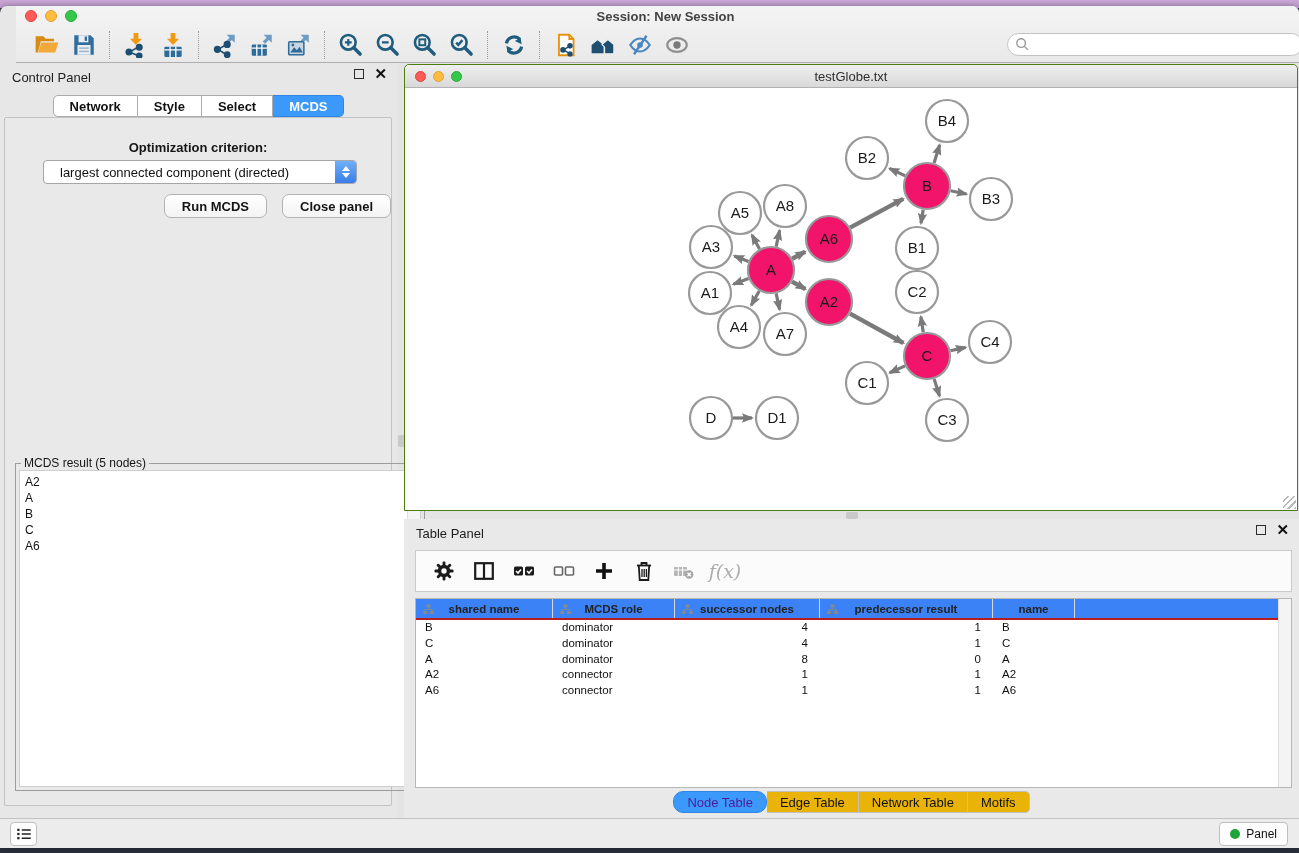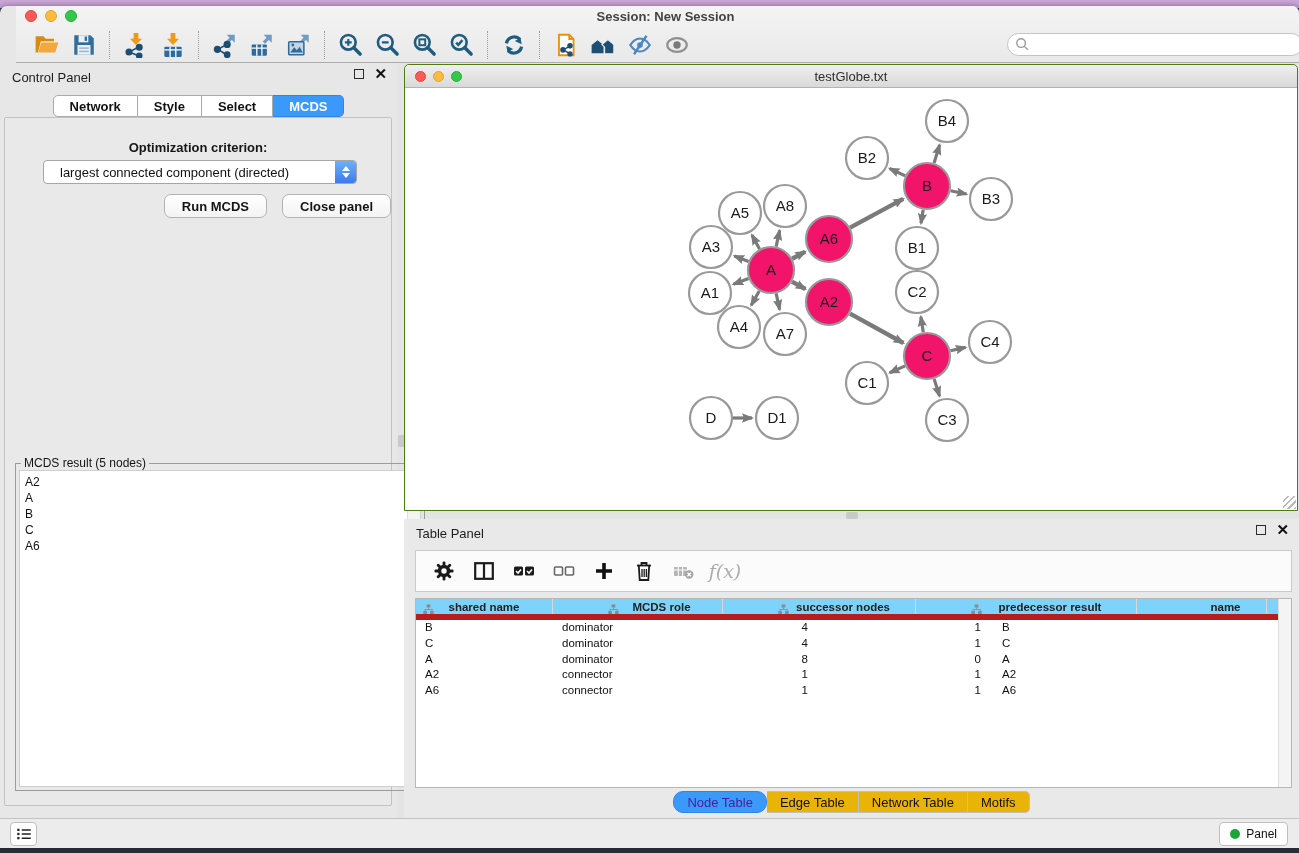--- a/index.html
+++ b/index.html
@@ -89,21 +89,21 @@
 
   
   .tpanel { position:absolute; left:404px; top:456px; width:895px; height:299px; background:#E9E9E9; }
   .tp-toolbar { position:absolute; left:11px; top:31px; width:877px; height:42px; background:#FBFBFB;
     border:1px solid #CACACA; display:flex; align-items:center; padding-left:10px; gap:4px; }
   .tpbtn { width:36px; height:34px; display:flex; align-items:center; justify-content:center; }
   .tpbtn svg { width:24px; height:24px; }
   .fx { font-family:"DejaVu Serif", serif; font-style:italic; font-size:19px; color:#ABABAB; padding-left:2px; }
   .table { position:absolute; left:11px; top:79px; width:877px; height:190px; background:#fff;
     border:1px solid #B7B7B7; font-size:11.5px; overflow:hidden; }
-  .thead { display:grid; height:21px; background:#7dd3fc; border-bottom:6px solid #b91c1c;gap:48px; }
+  .thead { display:grid; height:21px; background:#3b82f6; border-bottom:2px solid #b91c1c; }
   .th { position:relative; display:flex; align-items:center; justify-content:center;
     border-right:1px solid #D8D8D8; font-weight:600; color:#222; }
   .th .treeic { position:absolute; left:7px; top:5px; }
   .tbody .tr { display:grid; height:15.8px; }
   .td { padding:1px 0 0 9px; color:#101010; white-space:nowrap; }
   .td.num { text-align:right; padding:1px 12px 0 0; }
   .table .vtrack { width:13px; }
   .seg-tabs { position:absolute; left:0; right:0; top:272px; display:flex; justify-content:center; }
   .seg-tab { height:22px; padding:0 13px; display:flex; align-items:center; background:#eab308;
     border:1px solid #BFBFBF; border-left:none; font-size:13px; color:#111; }

